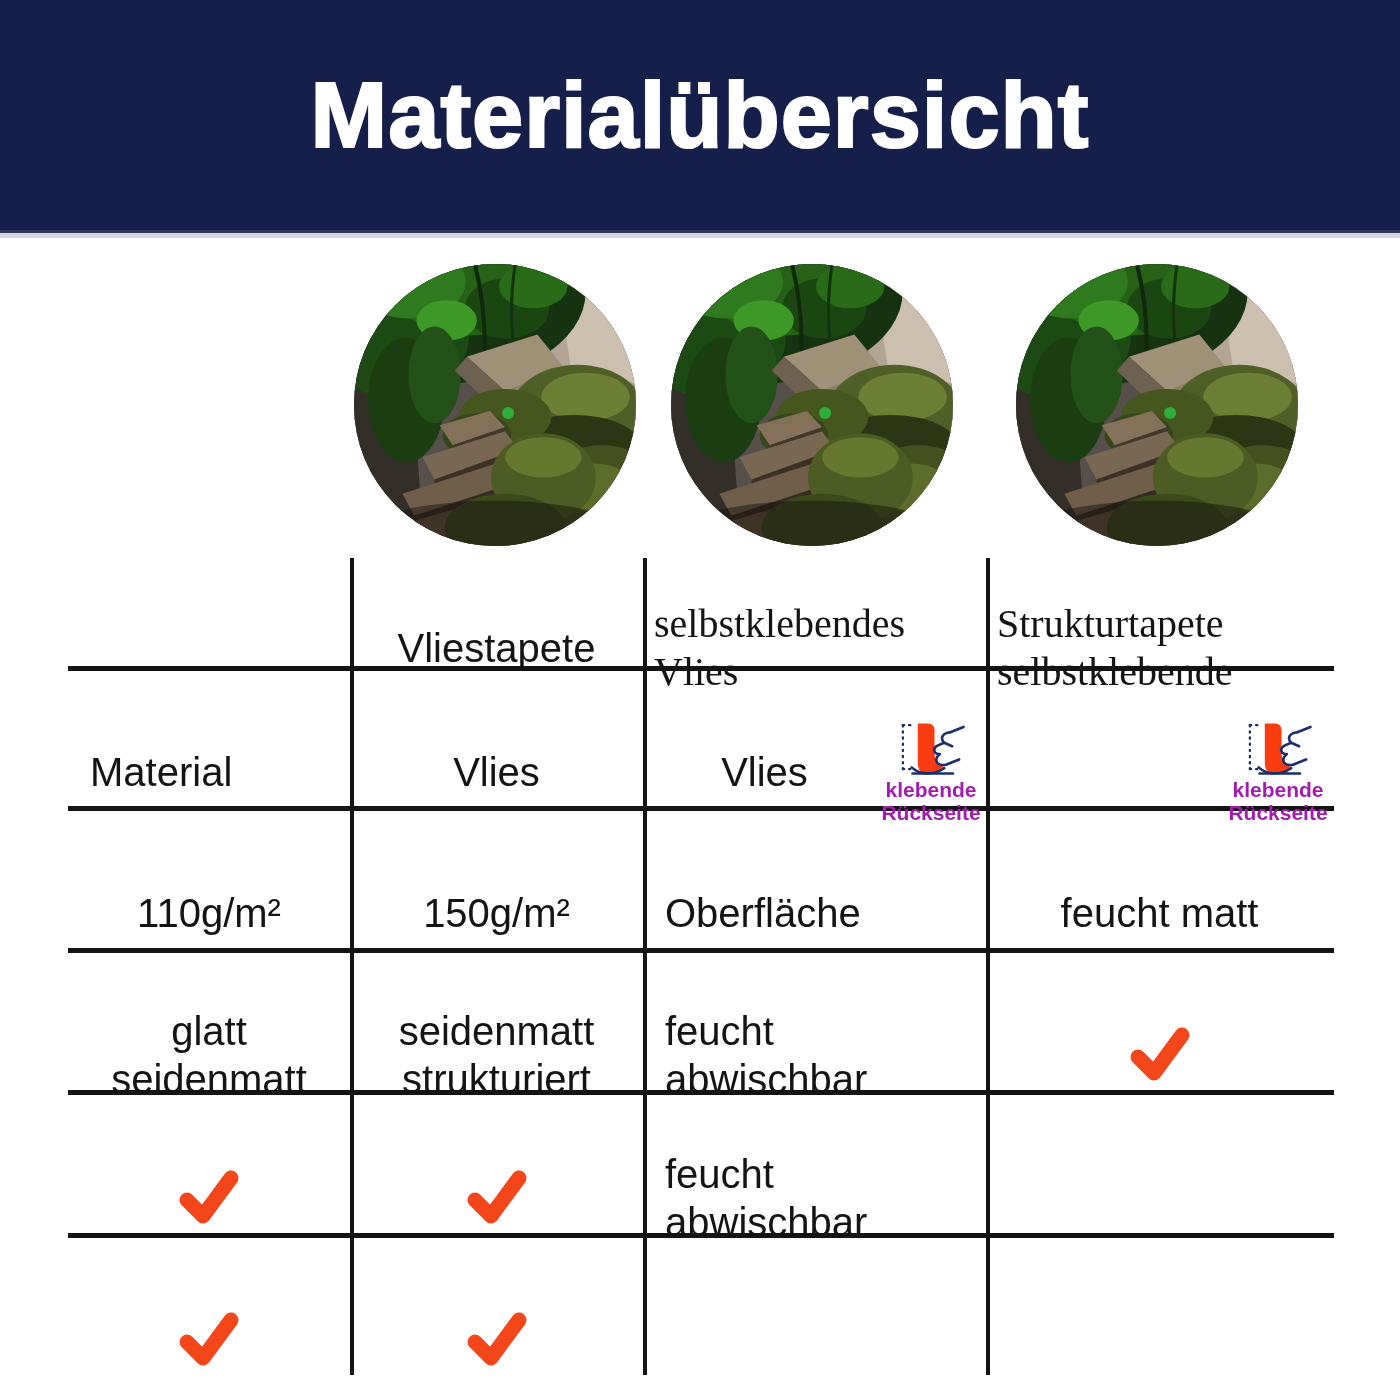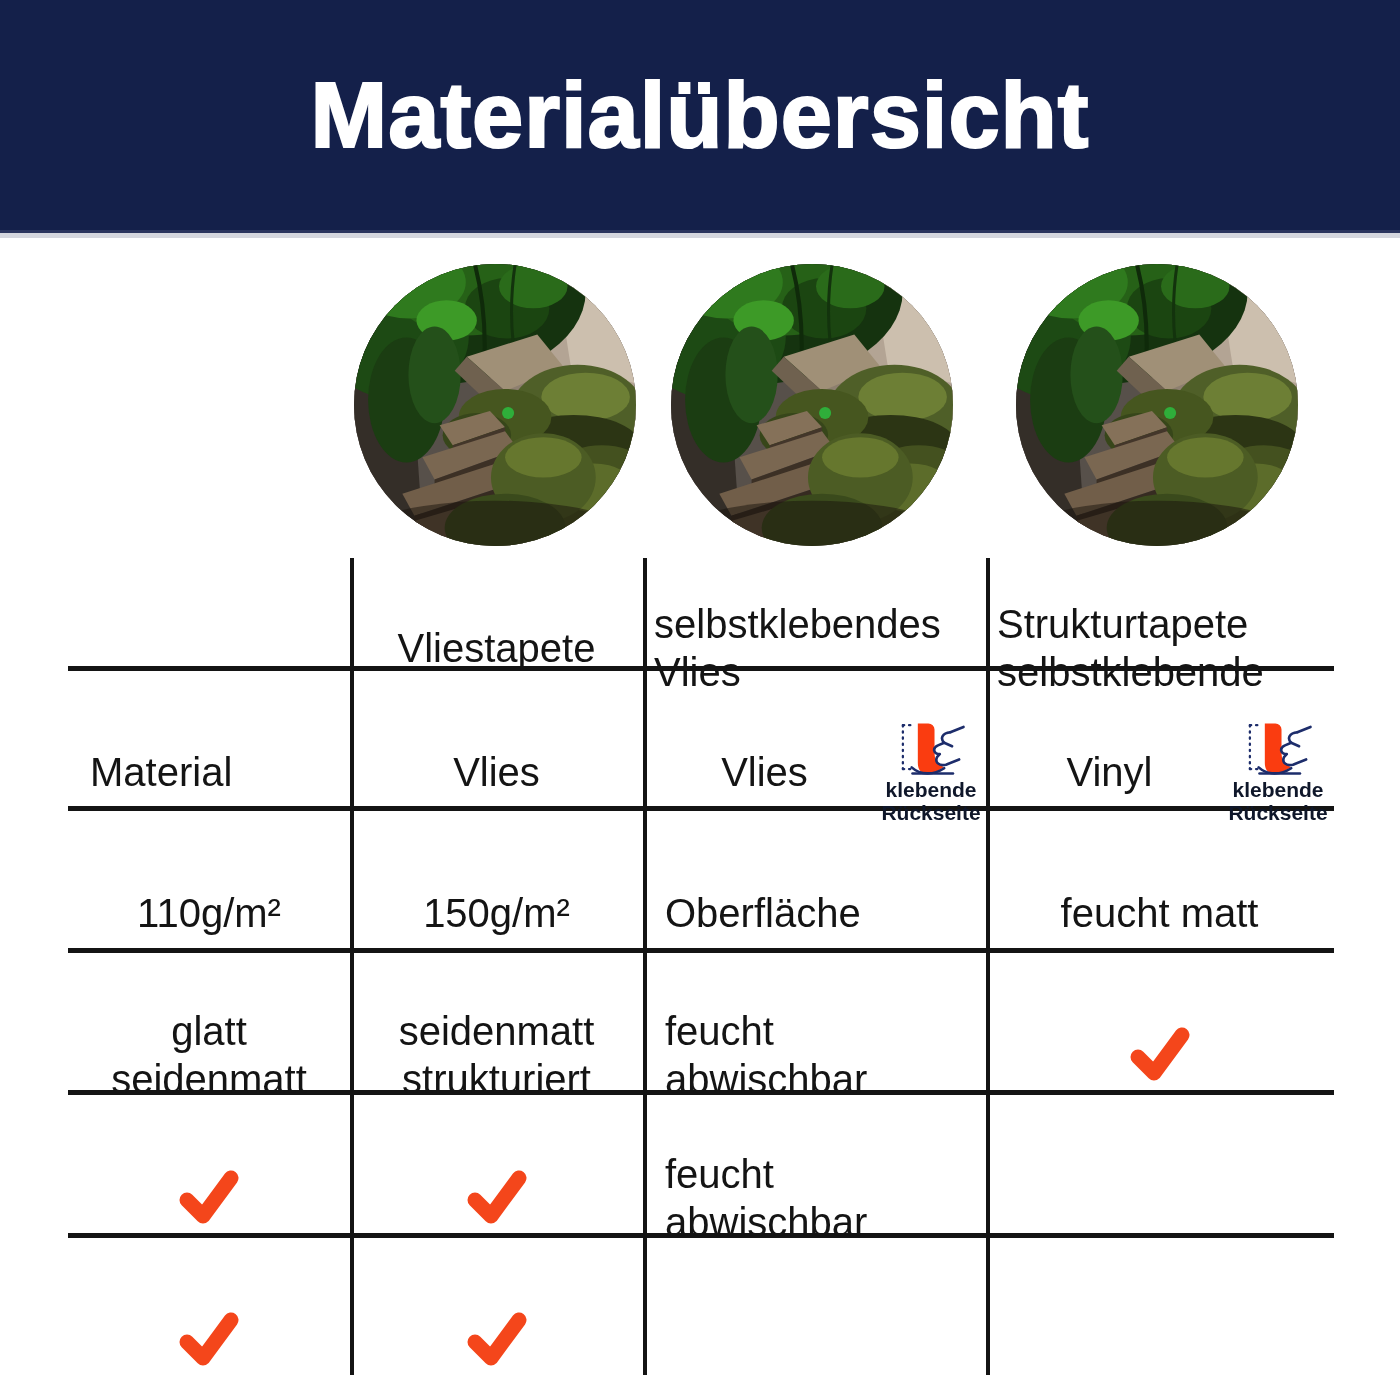--- a/index.html
+++ b/index.html
@@ -29,29 +29,29 @@
   
   .grid{
     position:absolute;left:68px;top:558px;width:1265px;
     display:grid;
     grid-template-columns:282px 293px 343px 347px;
     grid-template-rows:108px 140px 142px 142px 143px 142px;
     font-size:40px;line-height:1.2;margin-top:36px;
   }
   .cell{display:flex;flex-direction:column;align-items:center;justify-content:center;text-align:center;position:relative;}
   .cell.rowlab{align-items:flex-start;text-align:right;padding-left:22px;}
-  .cell.headleft{align-items:flex-start;text-align:left;padding-left:11px;}
+  .cell.headleft{align-items:flex-start;text-align:left;padding-left:11px;font-family:Liberation Serif, serif;}
   .matcell .val{position:absolute;left:0;right:100px;top:50%;transform:translateY(-50%);text-align:center;}
   
   .adh{
     position:absolute;right:8px;top:50%;transform:translateY(-50%);
     width:94px;display:flex;flex-direction:column;align-items:center;
   }
   .adh svg{width:72px;height:58px;display:block;}
-  .adh .adh-lbl{font-size:21px;font-weight:bold;color:#0f172a;line-height:1.1;text-align:left;white-space:nowrap;}
+  .adh .adh-lbl{font-size:21px;font-weight:bold;color:#a21caf;line-height:1.1;text-align:left;white-space:nowrap;}
   
   .check{width:60px;height:56px;display:block;}
 </style>
 </head>
 <body>
 
 <svg width="0" height="0" style="position:absolute" aria-hidden="true">
   <defs>
 
     <symbol id="motif" viewBox="0 0 280 280">
@@ -184,21 +184,20 @@
       <span class="val">Vlies</span>
       <div class="adh">
         <svg>
             <use href="#adh-icon"></use>
           </svg>
         <span class="adh-lbl">klebende</span>
         <span class="adh-lbl">Rückseite</span>
       </div>
     </div>
     <div class="cell matcell">
-      <span class="val">Vinyl</span>
       <div class="adh">
         <svg>
             <use href="#adh-icon"></use>
           </svg>
         <span class="adh-lbl">klebende</span>
         <span class="adh-lbl">Rückseite</span>
       </div>
     </div>
 
     <div class="cell">

